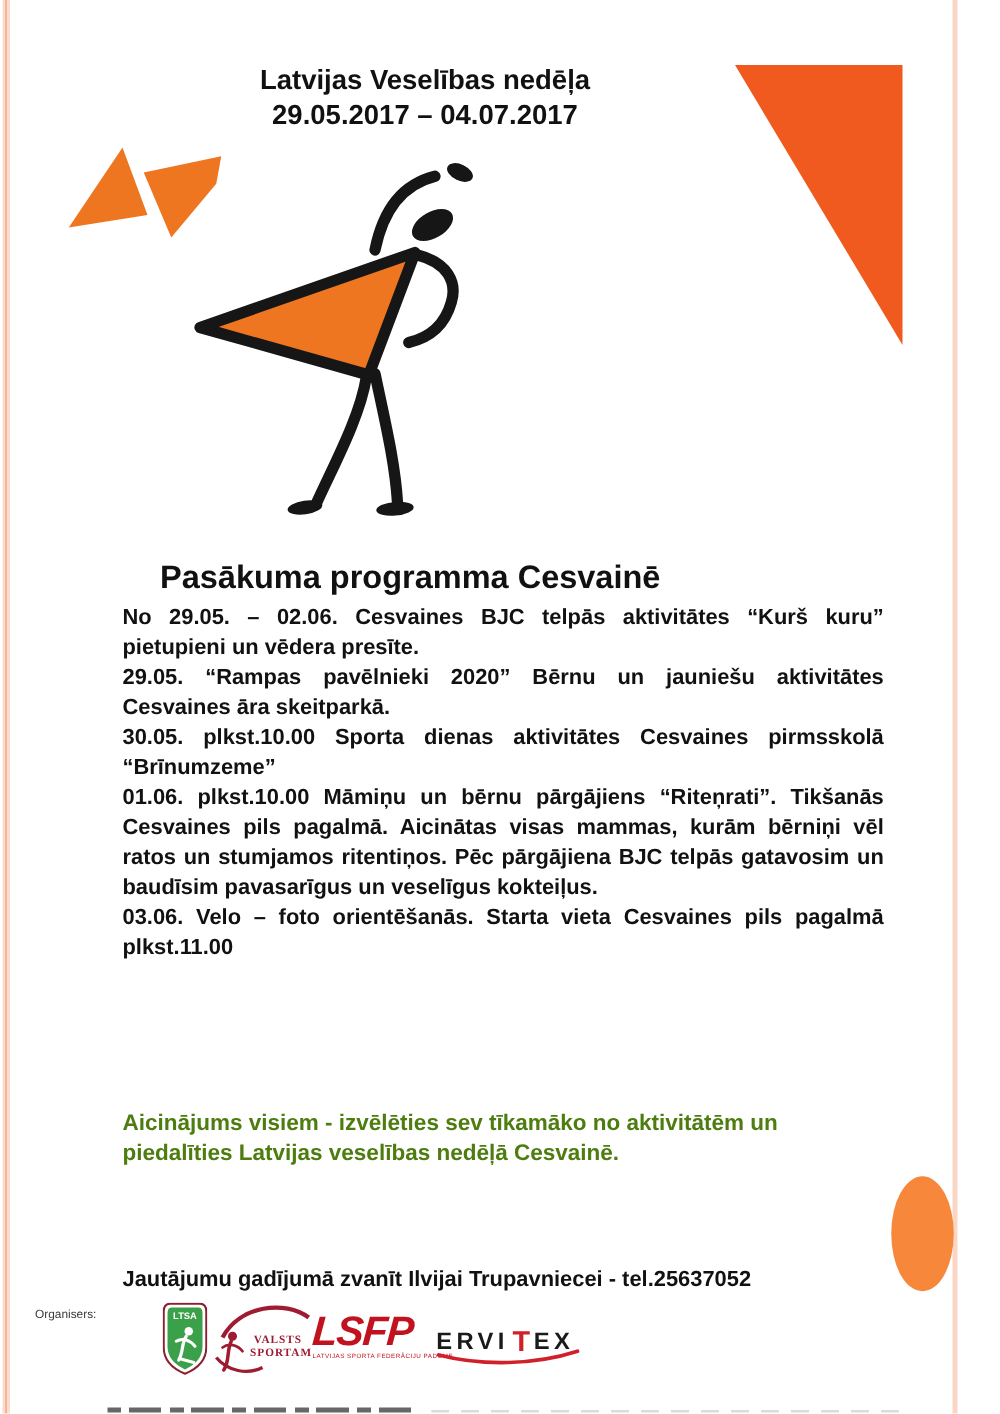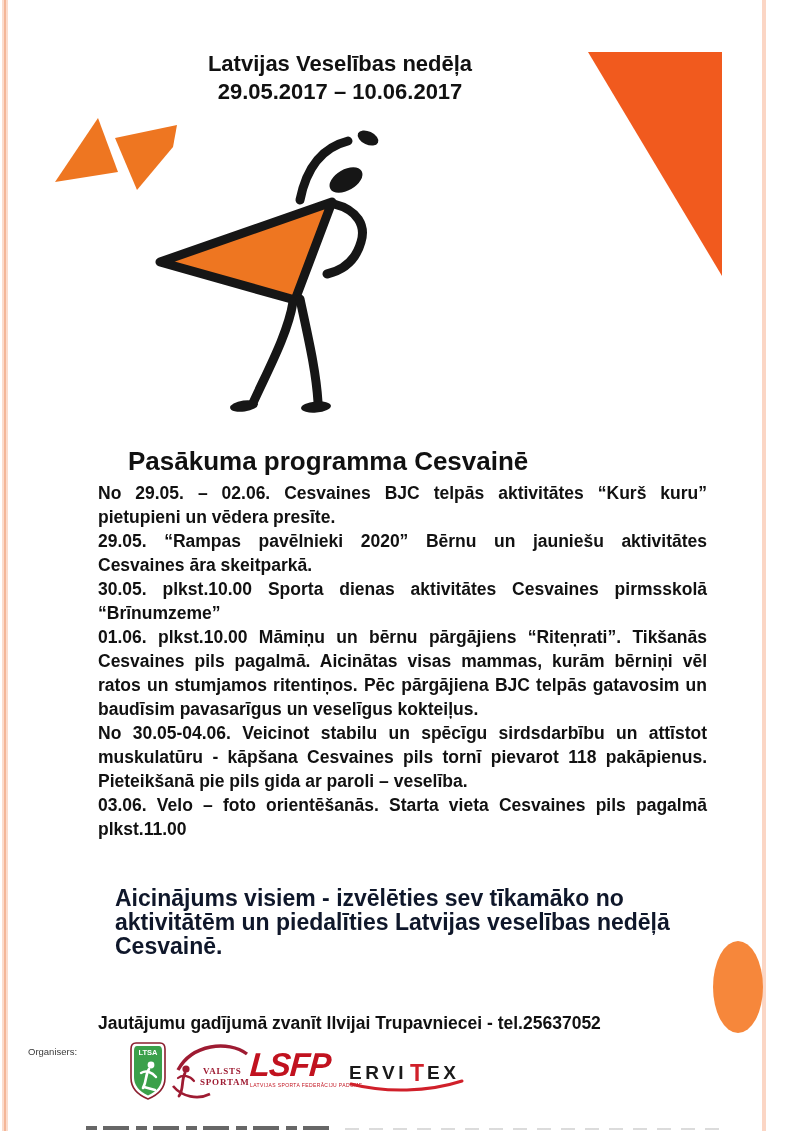--- a/index.html
+++ b/index.html
@@ -18,21 +18,21 @@
 
   
   #title{left:90px;top:50px;width:500px;text-align:center;font-weight:bold;
     font-size:22px;line-height:28px;color:#111;}
 
   
   #program-heading{left:98px;top:446px;width:612px;font-size:26px;font-weight:bold;color:#111;margin-left:30px;}
   #program-text{left:98px;top:481px;width:609px;font-size:17.5px;line-height:24px;
     font-weight:bold;text-align:justify;color:#111;}
   #program-text p{margin:0;}
-  #invitation{left:115px;top:886px;width:580px;font-size:23px;line-height:24px;font-weight:bold;color:#0f172a;}
+  #invitation{left:98px;top:886px;width:580px;font-size:18px;line-height:24px;font-weight:bold;color:#4d7c0f;}
   #contact{left:98px;top:992px;width:640px;font-size:17.5px;line-height:24px;font-weight:bold;color:#111;margin-top:19px;}
 
   
   #organisers-label{left:28px;top:1046px;font-size:9.5px;color:#3a3a3a;}
   #lsfp-logo{left:250px;top:1048px;width:100px;text-align:left;}
   #lsfp-text{font-size:33px;line-height:33px;font-weight:800;font-style:italic;color:#c1121f;
     letter-spacing:-1px;transform:skewX(-4deg);}
   #lsfp-subtext{font-size:5px;color:#c1121f;letter-spacing:0.4px;margin-top:1px;white-space:nowrap;}
 
   
@@ -48,21 +48,21 @@
 <body>
 
 <div id="page">
 
   <div id="left-stripe" class="abs"></div>
   <div id="right-thin-stripe" class="abs"></div>
   <div id="right-bar" class="abs"></div>
 
   <div id="title" class="abs">
     <div>Latvijas Veselības nedēļa</div>
-    <div>29.05.2017 – 10.06.2017</div>
+    <div>29.05.2017 – 04.07.2017</div>
   </div>
 
   <svg class="abs" style="left:50px;top:112px;" width="140" height="85" viewBox="0 0 140 85">
     <polygon points="48,6 5,70 68,60" fill="#ee7621"></polygon>
     <polygon points="65,26 127,13 123,35 87,78" fill="#ee7621"></polygon>
   </svg>
 
   <svg class="abs" style="left:585px;top:50px;" width="140" height="228" viewBox="0 0 140 228">
     <polygon points="3,2 137,2 137,226" fill="#f15a1e"></polygon>
   </svg>
@@ -84,21 +84,20 @@
     <ellipse cx="166" cy="285" rx="15" ry="5.5" transform="rotate(-5 166 285)" fill="#161616"></ellipse>
   </svg>
 
   <div id="program-heading" class="abs">Pasākuma programma Cesvainē</div>
 
   <div id="program-text" class="abs">
     <p>No 29.05. – 02.06. Cesvaines BJC  telpās aktivitātes “Kurš kuru” pietupieni un vēdera presīte.</p>
     <p>29.05. “Rampas pavēlnieki 2020” Bērnu un jauniešu aktivitātes Cesvaines āra skeitparkā.</p>
     <p>30.05. plkst.10.00  Sporta dienas aktivitātes Cesvaines pirmsskolā “Brīnumzeme”</p>
     <p>01.06. plkst.10.00 Māmiņu un bērnu pārgājiens “Riteņrati”. Tikšanās Cesvaines pils pagalmā. Aicinātas visas mammas, kurām bērniņi vēl ratos un stumjamos ritentiņos. Pēc pārgājiena BJC telpās gatavosim un baudīsim pavasarīgus un veselīgus kokteiļus.</p>
-    <p>No 30.05-04.06. Veicinot stabilu un spēcīgu sirdsdarbību un attīstot muskulatūru  - kāpšana Cesvaines pils tornī pievarot 118 pakāpienus. Pieteikšanā pie pils gida ar paroli – veselība.</p>
     <p>03.06. Velo – foto orientēšanās. Starta vieta Cesvaines pils pagalmā plkst.11.00</p>
   </div>
 
   <div id="invitation" class="abs">Aicinājums visiem - izvēlēties sev tīkamāko no aktivitātēm un piedalīties Latvijas veselības nedēļā Cesvainē.</div>
 
   <div id="contact" class="abs">Jautājumu gadījumā zvanīt Ilvijai Trupavniecei  - tel.25637052</div>
 
   <div id="organisers-label" class="abs">Organisers:</div>
 
   <svg class="abs" style="left:130px;top:1042px;" width="36" height="58" viewBox="0 0 36 58">

